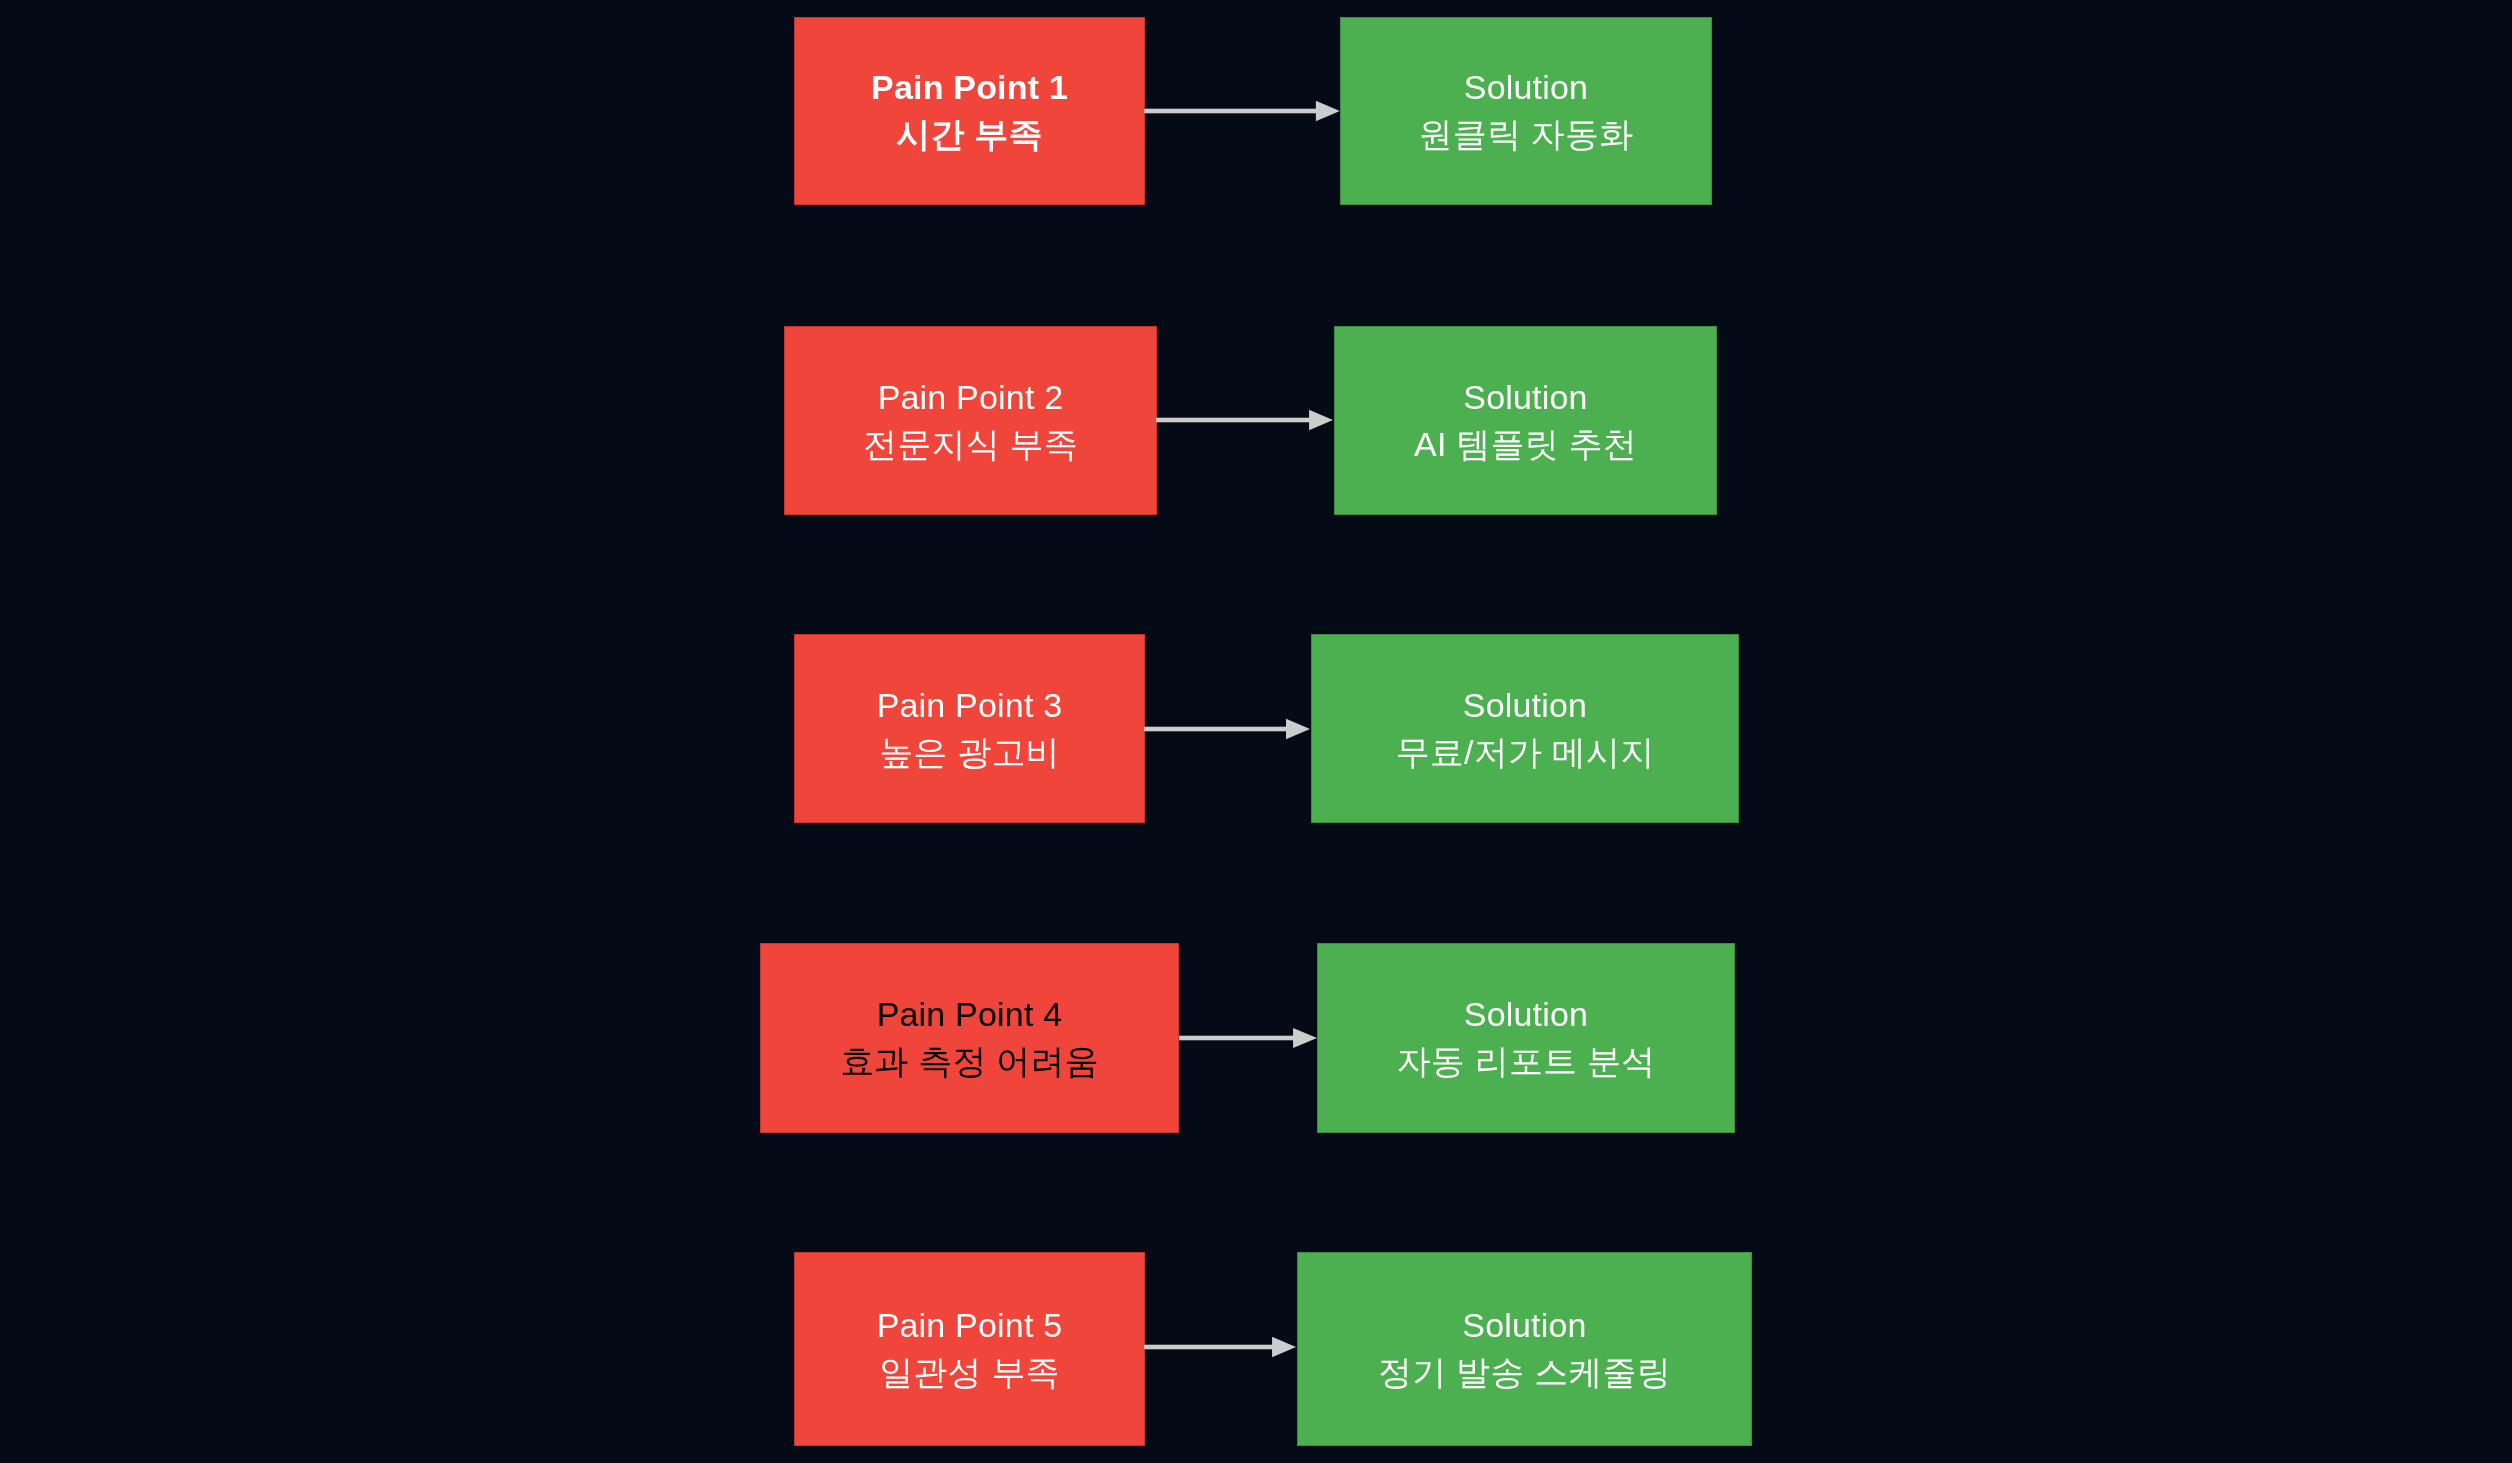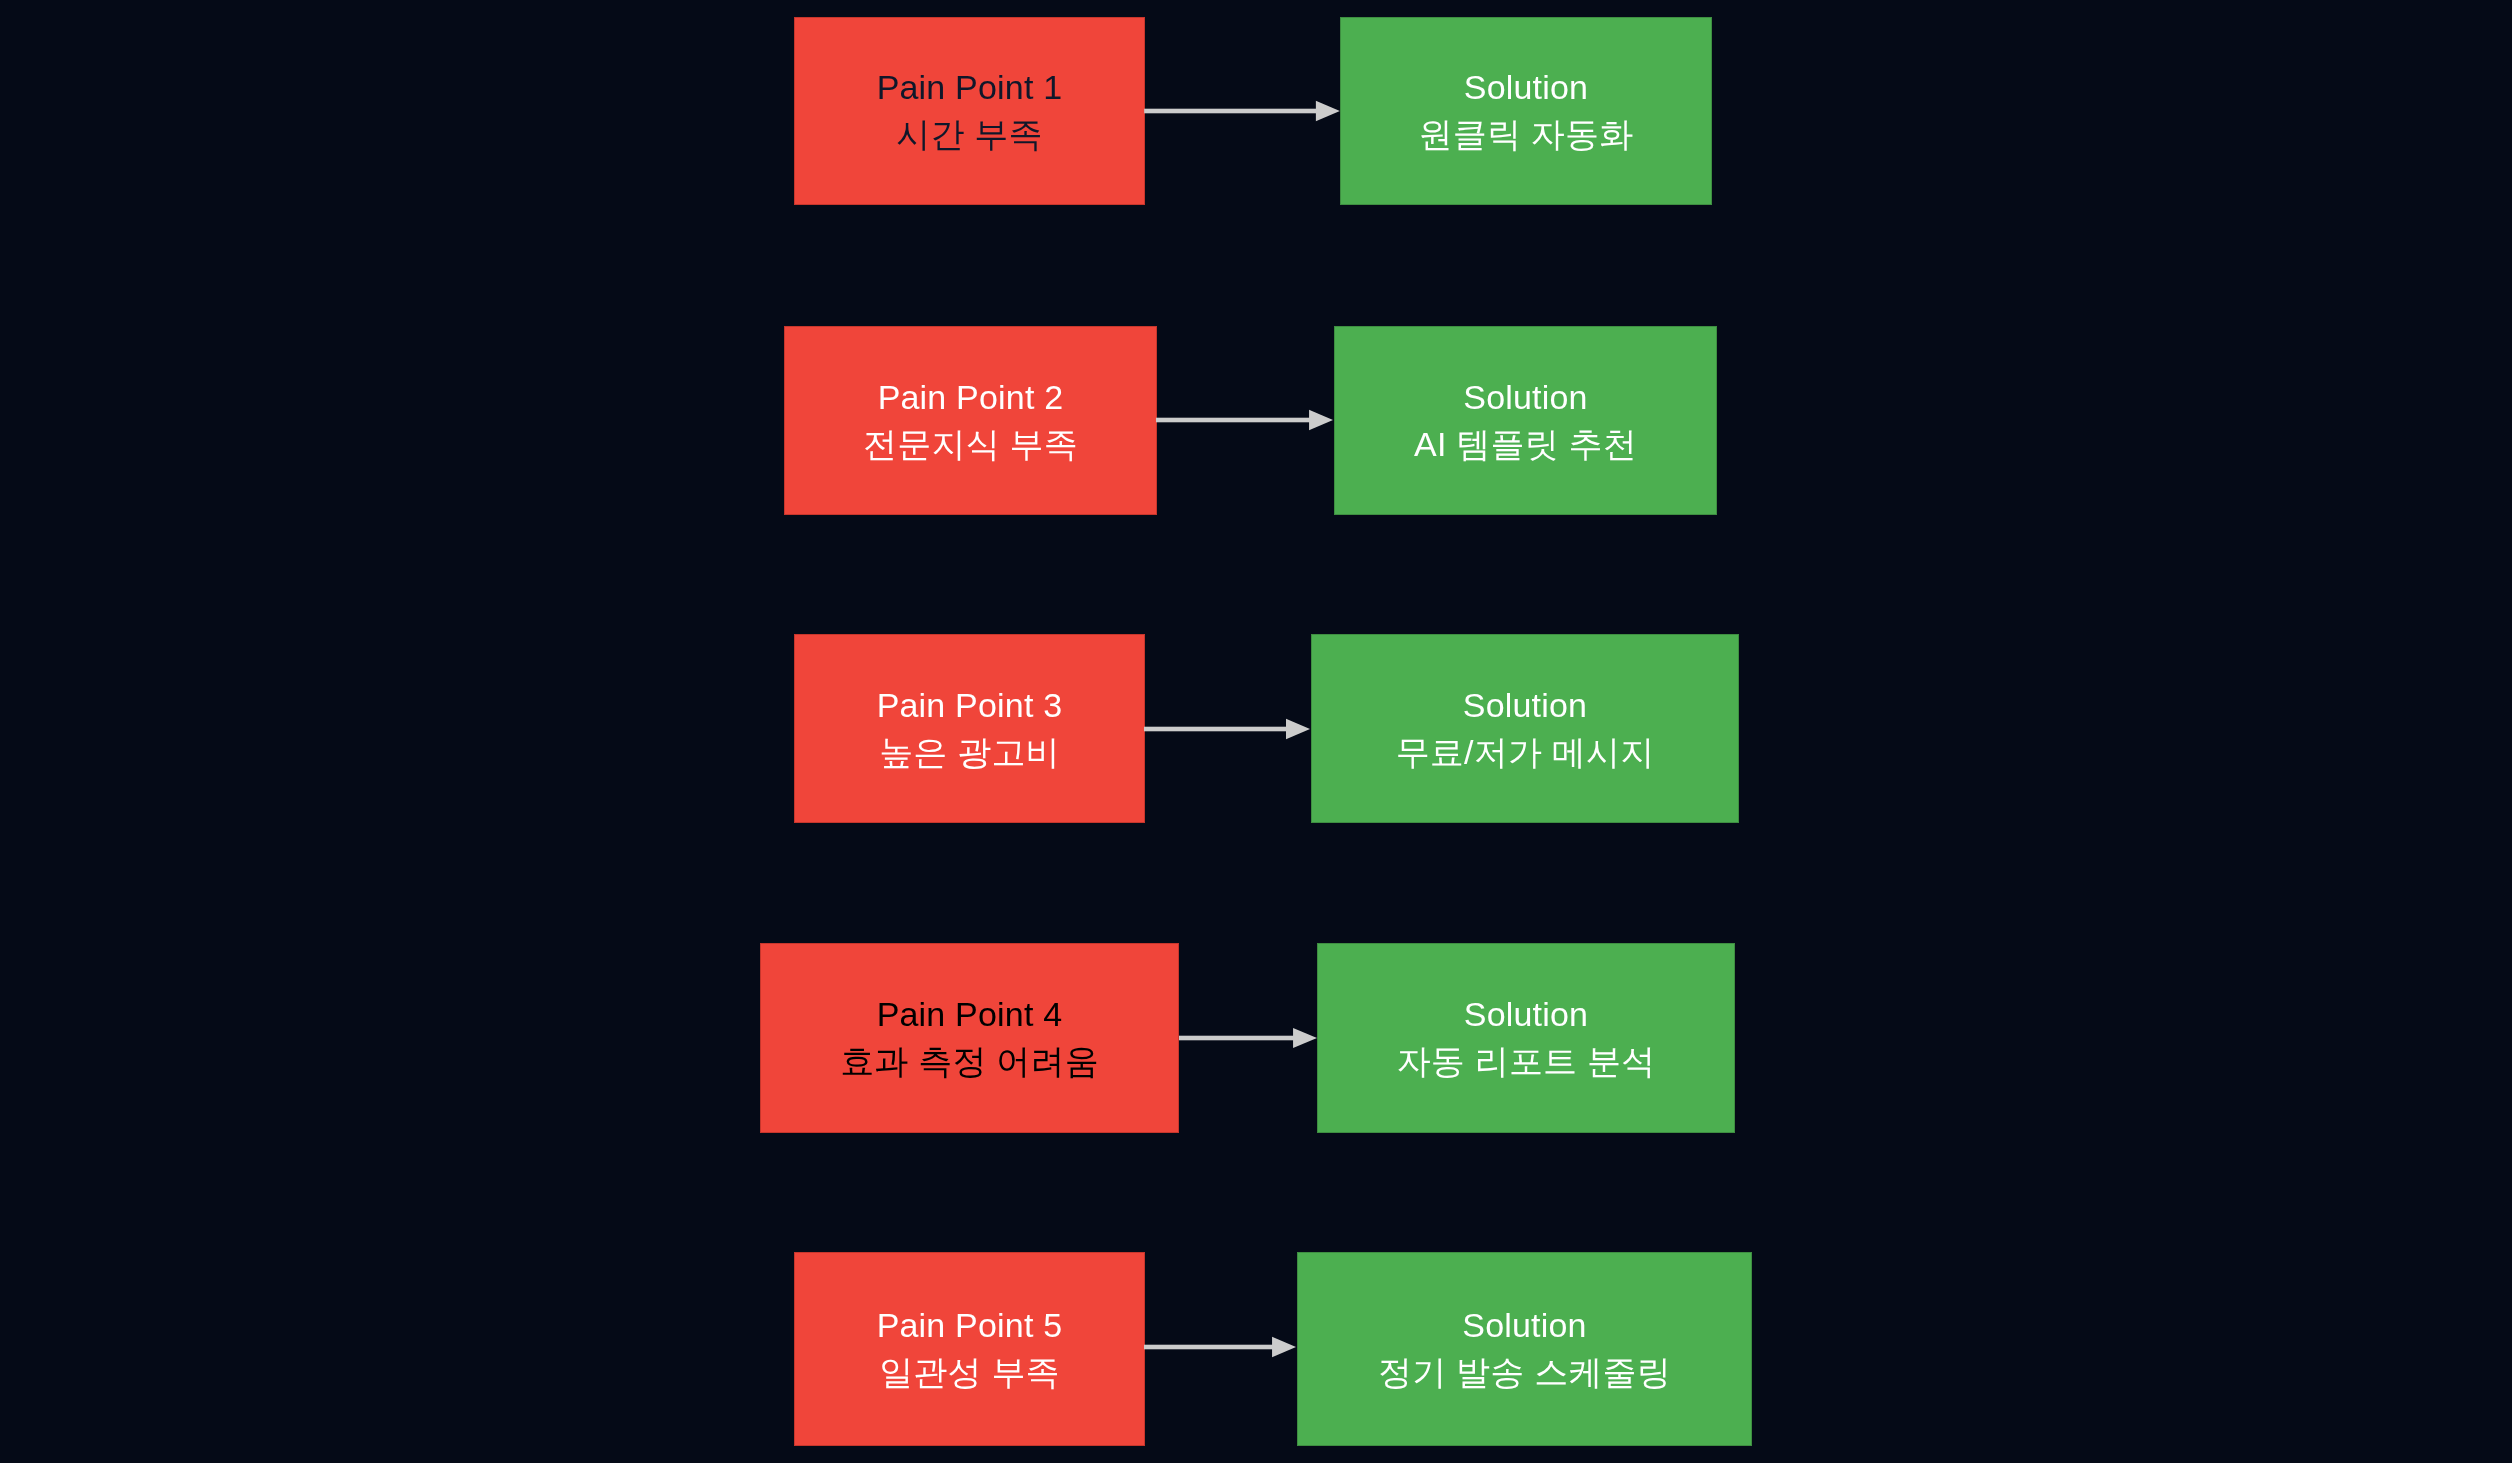--- a/index.html
+++ b/index.html
@@ -46,21 +46,21 @@
     position: absolute;
     height: 24px;
     pointer-events: none;
   }
   .connector svg { display: block; overflow: visible; }
 </style>
 </head>
 <body>
 
 <div id="canvas">
-    <div class="node pain" style="left: 794px; top: 16.6px; width: 351px; height: 188px; background: rgb(240, 69, 58); border-color: rgb(199, 54, 44); color: #0f172a;">
+    <div class="node pain" style="left: 794px; top: 16.6px; width: 351px; height: 188px; background: rgb(240, 69, 58); border-color: rgb(199, 54, 44); color: #ffffff; font-weight: bold;">
       <span class="line1">Pain Point 1</span>
       <span class="line2">시간 부족</span>
     </div>
     <div class="node solution" style="left: 1340px; top: 16.6px; width: 372px; height: 188px; background: rgb(76, 175, 80); border-color: rgb(62, 142, 65); color: rgb(255, 255, 255);">
       <span class="line1">Solution</span>
       <span class="line2">원클릭 자동화</span>
     </div>
     <div class="connector" style="left: 1144px; top: 99px; width: 196px;">
       <svg width="196" height="24" viewBox="0 0 212 26">
         <rect x="0" y="10.5" width="188" height="5" fill="#CCCCCC"></rect>

